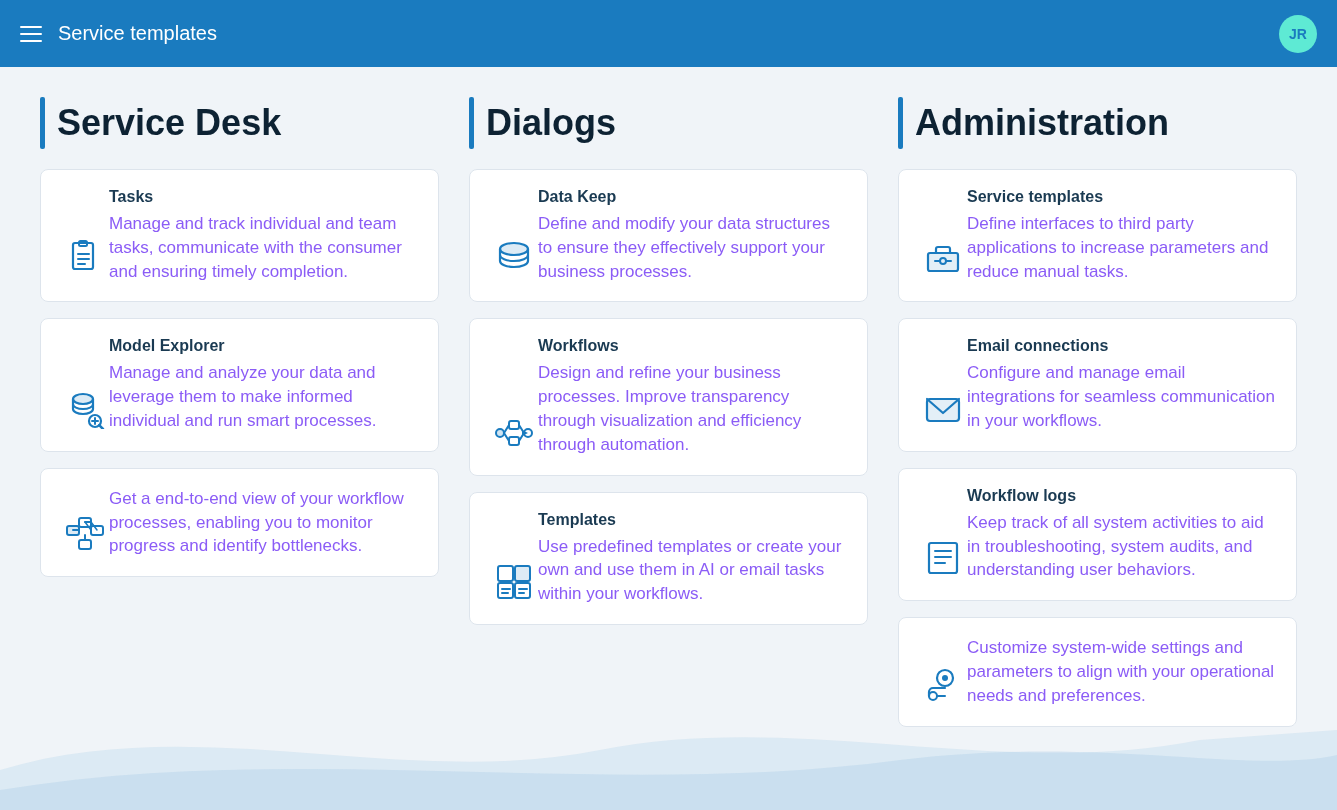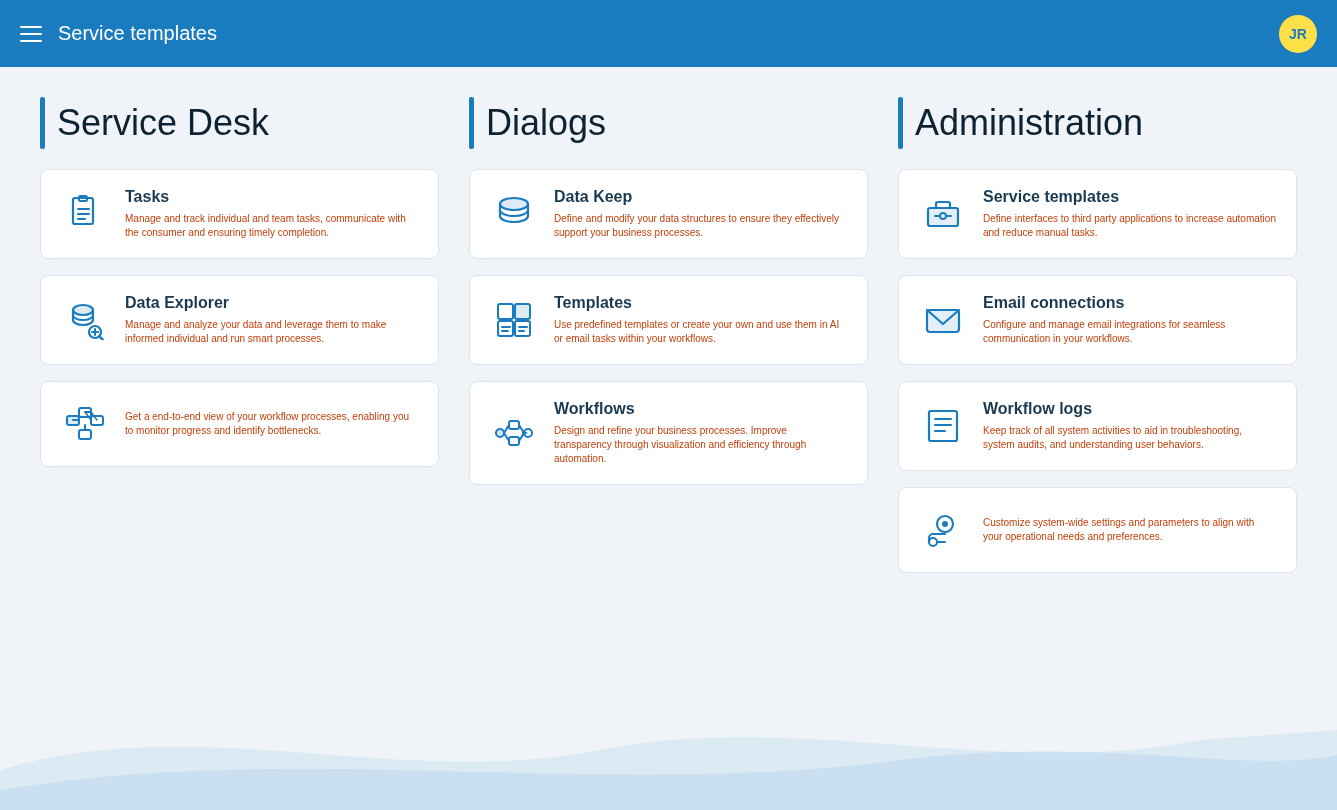--- a/index.html
+++ b/index.html
@@ -34,21 +34,21 @@
     }
     .header-title {
       color: white;
       font-size: 20px;
       font-weight: 400;
     }
     .avatar {
       width: 38px;
       height: 38px;
       border-radius: 50%;
-      background: #fde047;
+      background: #5eead4;
       color: #1a7bbf;
       display: flex;
       align-items: center;
       justify-content: center;
       font-size: 14px;
       font-weight: 600;
       cursor: pointer;
     }
 
     
@@ -84,38 +84,37 @@
     }
     .column-title-bar {
       width: 5px;
       height: 52px;
       background: #1a7bbf;
       border-radius: 2px;
       flex-shrink: 0;
     }
     .column-title-text {
       font-size: 36px;
-      font-weight: 400;
+      font-weight: 700;
       color: #0d2233;
     }
 
     .cards {
       display: flex;
       flex-direction: column;
       gap: 16px;
     }
 
     .card {
       background: white;
       border-radius: 8px;
       border: 1px solid #dde4ec;
       padding: 18px 20px;
       display: flex;
-      align-items: center;
-      gap: 16px;
+      align-items: flex-end;
       cursor: pointer;
       transition: box-shadow 0.15s;
     }
 
     .card-icon {
       width: 48px;
       height: 48px;
       flex-shrink: 0;
       display: flex;
       align-items: center;
@@ -127,22 +126,22 @@
     }
 
     .card-content {}
     .card-title {
       font-size: 16px;
       font-weight: 600;
       color: #1a3a52;
       margin-bottom: 6px;
     }
     .card-desc {
-      font-size: 10px;
-      color: #c2410c;
+      font-size: 17px;
+      color: #8b5cf6;
       line-height: 1.4;
     }
   </style>
 </head>
 <body>
 
 <header class="header">
   <div class="header-left">
     <div class="hamburger-icon">
       <span></span>
@@ -188,21 +187,21 @@
       <ellipse cx="18" cy="10" rx="10" ry="5" stroke="#1a7bbf" stroke-width="2.2" fill="#1a7bbf" fill-opacity="0.15"></ellipse>
       <path d="M8,10 L8,20 C8,22.8 12.5,25 18,25 C23.5,25 28,22.8 28,20 L28,10" stroke="#1a7bbf" stroke-width="2.2" fill="none"></path>
       <path d="M8,15 C8,17.8 12.5,20 18,20 C23.5,20 28,17.8 28,15" stroke="#1a7bbf" stroke-width="2" fill="none"></path>
       <circle cx="30" cy="32" r="6" stroke="#1a7bbf" stroke-width="2.2" fill="none"></circle>
       <line x1="34.2" y1="36.2" x2="38" y2="40" stroke="#1a7bbf" stroke-width="2.5" stroke-linecap="round"></line>
       <line x1="27" y1="32" x2="33" y2="32" stroke="#1a7bbf" stroke-width="2" stroke-linecap="round"></line>
       <line x1="30" y1="29" x2="30" y2="35" stroke="#1a7bbf" stroke-width="2" stroke-linecap="round"></line>
     </svg>
             </div>
       <div class="card-content">
-        <div class="card-title">Data Explorer</div>
+        <div class="card-title">Model Explorer</div>
         <div class="card-desc">Manage and analyze your data and leverage them to make informed individual and run smart processes.</div>
       </div>
           </div>
           <div class="card">
       <div class="card-icon">
               <svg viewBox="0 0 40 40" fill="none" xmlns="http://www.w3.org/2000/svg">
       <rect x="2" y="12" width="12" height="9" rx="2" stroke="#1a7bbf" stroke-width="2" fill="#1a7bbf" fill-opacity="0.15"></rect>
       <rect x="14" y="4" width="12" height="9" rx="2" stroke="#1a7bbf" stroke-width="2" fill="none"></rect>
       <rect x="26" y="12" width="12" height="9" rx="2" stroke="#1a7bbf" stroke-width="2" fill="none"></rect>
       <rect x="14" y="26" width="12" height="9" rx="2" stroke="#1a7bbf" stroke-width="2" fill="none"></rect>
@@ -234,75 +233,75 @@
     </svg>
             </div>
       <div class="card-content">
         <div class="card-title">Data Keep</div>
         <div class="card-desc">Define and modify your data structures to ensure they effectively support your business processes.</div>
       </div>
           </div>
           <div class="card">
       <div class="card-icon">
               <svg viewBox="0 0 40 40" fill="none" xmlns="http://www.w3.org/2000/svg">
-      <rect x="4" y="4" width="15" height="15" rx="2" stroke="#1a7bbf" stroke-width="2" fill="none"></rect>
-      <rect x="21" y="4" width="15" height="15" rx="2" stroke="#1a7bbf" stroke-width="2" fill="#1a7bbf" fill-opacity="0.15"></rect>
-      <rect x="4" y="21" width="15" height="15" rx="2" stroke="#1a7bbf" stroke-width="2" fill="none"></rect>
-      <line x1="8" y1="27" x2="16" y2="27" stroke="#1a7bbf" stroke-width="2" stroke-linecap="round"></line>
-      <line x1="8" y1="31" x2="14" y2="31" stroke="#1a7bbf" stroke-width="2" stroke-linecap="round"></line>
-      <rect x="21" y="21" width="15" height="15" rx="2" stroke="#1a7bbf" stroke-width="2" fill="none"></rect>
-      <line x1="25" y1="27" x2="33" y2="27" stroke="#1a7bbf" stroke-width="2" stroke-linecap="round"></line>
-      <line x1="25" y1="31" x2="30" y2="31" stroke="#1a7bbf" stroke-width="2" stroke-linecap="round"></line>
-    </svg>
-            </div>
-      <div class="card-content">
-        <div class="card-title">Templates</div>
-        <div class="card-desc">Use predefined templates or create your own and use them in AI or email tasks within your workflows.</div>
-      </div>
-          </div>
-          <div class="card">
-      <div class="card-icon">
-              <svg viewBox="0 0 40 40" fill="none" xmlns="http://www.w3.org/2000/svg">
       <circle cx="6" cy="20" r="4" stroke="#1a7bbf" stroke-width="2" fill="#1a7bbf" fill-opacity="0.2"></circle>
       <rect x="15" y="8" width="10" height="8" rx="2" stroke="#1a7bbf" stroke-width="2" fill="none"></rect>
       <rect x="15" y="24" width="10" height="8" rx="2" stroke="#1a7bbf" stroke-width="2" fill="none"></rect>
       <circle cx="34" cy="20" r="4" stroke="#1a7bbf" stroke-width="2" fill="none"></circle>
       <line x1="10" y1="20" x2="15" y2="12" stroke="#1a7bbf" stroke-width="2" stroke-linecap="round"></line>
       <line x1="10" y1="20" x2="15" y2="28" stroke="#1a7bbf" stroke-width="2" stroke-linecap="round"></line>
       <line x1="25" y1="12" x2="30" y2="20" stroke="#1a7bbf" stroke-width="2" stroke-linecap="round"></line>
       <line x1="25" y1="28" x2="30" y2="20" stroke="#1a7bbf" stroke-width="2" stroke-linecap="round"></line>
       <polygon points="28,17 34,20 28,23" fill="#1a7bbf"></polygon>
     </svg>
             </div>
       <div class="card-content">
         <div class="card-title">Workflows</div>
         <div class="card-desc">Design and refine your business processes. Improve transparency through visualization and efficiency through automation.</div>
       </div>
           </div>
+          <div class="card">
+      <div class="card-icon">
+              <svg viewBox="0 0 40 40" fill="none" xmlns="http://www.w3.org/2000/svg">
+      <rect x="4" y="4" width="15" height="15" rx="2" stroke="#1a7bbf" stroke-width="2" fill="none"></rect>
+      <rect x="21" y="4" width="15" height="15" rx="2" stroke="#1a7bbf" stroke-width="2" fill="#1a7bbf" fill-opacity="0.15"></rect>
+      <rect x="4" y="21" width="15" height="15" rx="2" stroke="#1a7bbf" stroke-width="2" fill="none"></rect>
+      <line x1="8" y1="27" x2="16" y2="27" stroke="#1a7bbf" stroke-width="2" stroke-linecap="round"></line>
+      <line x1="8" y1="31" x2="14" y2="31" stroke="#1a7bbf" stroke-width="2" stroke-linecap="round"></line>
+      <rect x="21" y="21" width="15" height="15" rx="2" stroke="#1a7bbf" stroke-width="2" fill="none"></rect>
+      <line x1="25" y1="27" x2="33" y2="27" stroke="#1a7bbf" stroke-width="2" stroke-linecap="round"></line>
+      <line x1="25" y1="31" x2="30" y2="31" stroke="#1a7bbf" stroke-width="2" stroke-linecap="round"></line>
+    </svg>
+            </div>
+      <div class="card-content">
+        <div class="card-title">Templates</div>
+        <div class="card-desc">Use predefined templates or create your own and use them in AI or email tasks within your workflows.</div>
+      </div>
+          </div>
         </div>
       </div>
       <div>
         <div class="column-title">
           <div class="column-title-bar"></div>
     <span class="column-title-text">Administration</span>
         </div>
         <div class="cards">
           <div class="card">
       <div class="card-icon">
               <svg viewBox="0 0 40 40" fill="none" xmlns="http://www.w3.org/2000/svg">
       <rect x="5" y="14" width="30" height="18" rx="2" stroke="#1a7bbf" stroke-width="2.2" fill="#1a7bbf" fill-opacity="0.12"></rect>
       <path d="M13,14 L13,10 C13,8.9 13.9,8 15,8 L25,8 C26.1,8 27,8.9 27,10 L27,14" stroke="#1a7bbf" stroke-width="2.2" fill="none" stroke-linecap="round"></path>
       <circle cx="20" cy="22" r="3" stroke="#1a7bbf" stroke-width="2" fill="none"></circle>
       <line x1="12" y1="22" x2="17" y2="22" stroke="#1a7bbf" stroke-width="2" stroke-linecap="round"></line>
       <line x1="23" y1="22" x2="28" y2="22" stroke="#1a7bbf" stroke-width="2" stroke-linecap="round"></line>
     </svg>
             </div>
       <div class="card-content">
         <div class="card-title">Service templates</div>
-        <div class="card-desc">Define interfaces to third party applications to increase automation and reduce manual tasks.</div>
+        <div class="card-desc">Define interfaces to third party applications to increase parameters and reduce manual tasks.</div>
       </div>
           </div>
           <div class="card">
       <div class="card-icon">
               <svg viewBox="0 0 40 40" fill="none" xmlns="http://www.w3.org/2000/svg">
       <rect x="4" y="10" width="32" height="22" rx="3" stroke="#1a7bbf" stroke-width="2.2" fill="#1a7bbf" fill-opacity="0.12"></rect>
       <polyline points="4,10 20,24 36,10" stroke="#1a7bbf" stroke-width="2.2" fill="none" stroke-linecap="round" stroke-linejoin="round"></polyline>
     </svg>
             </div>
       <div class="card-content">

